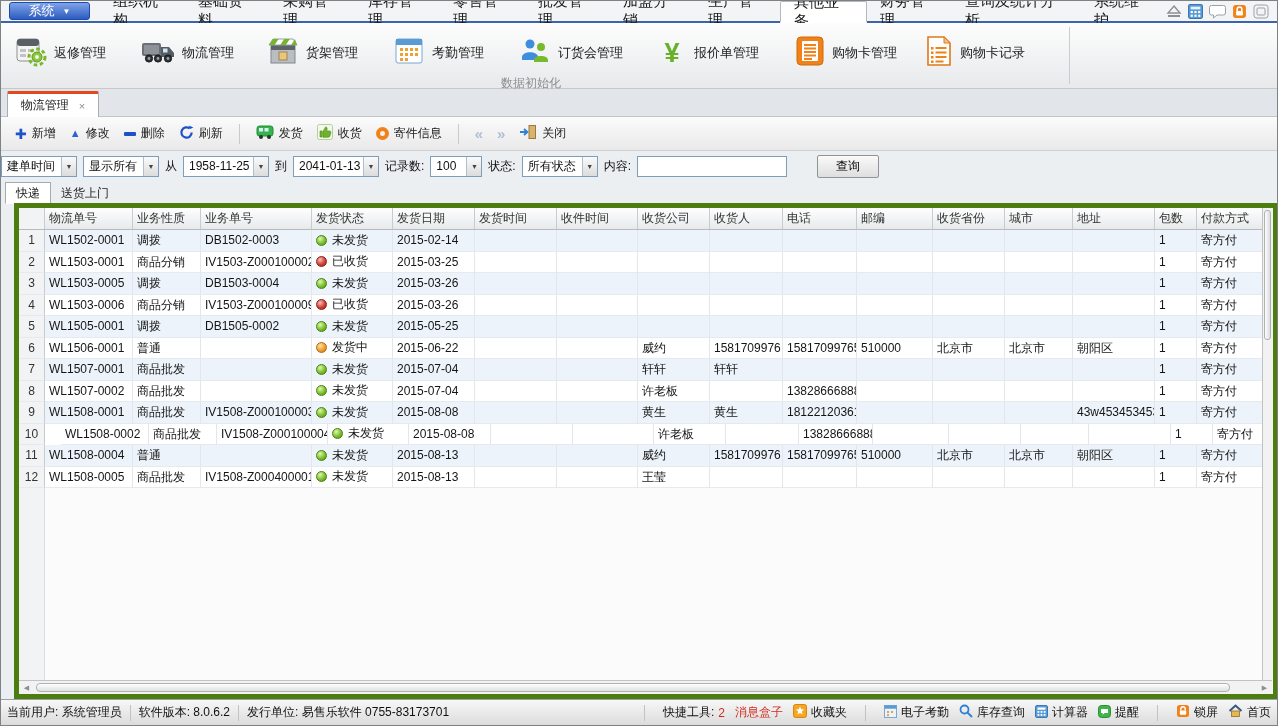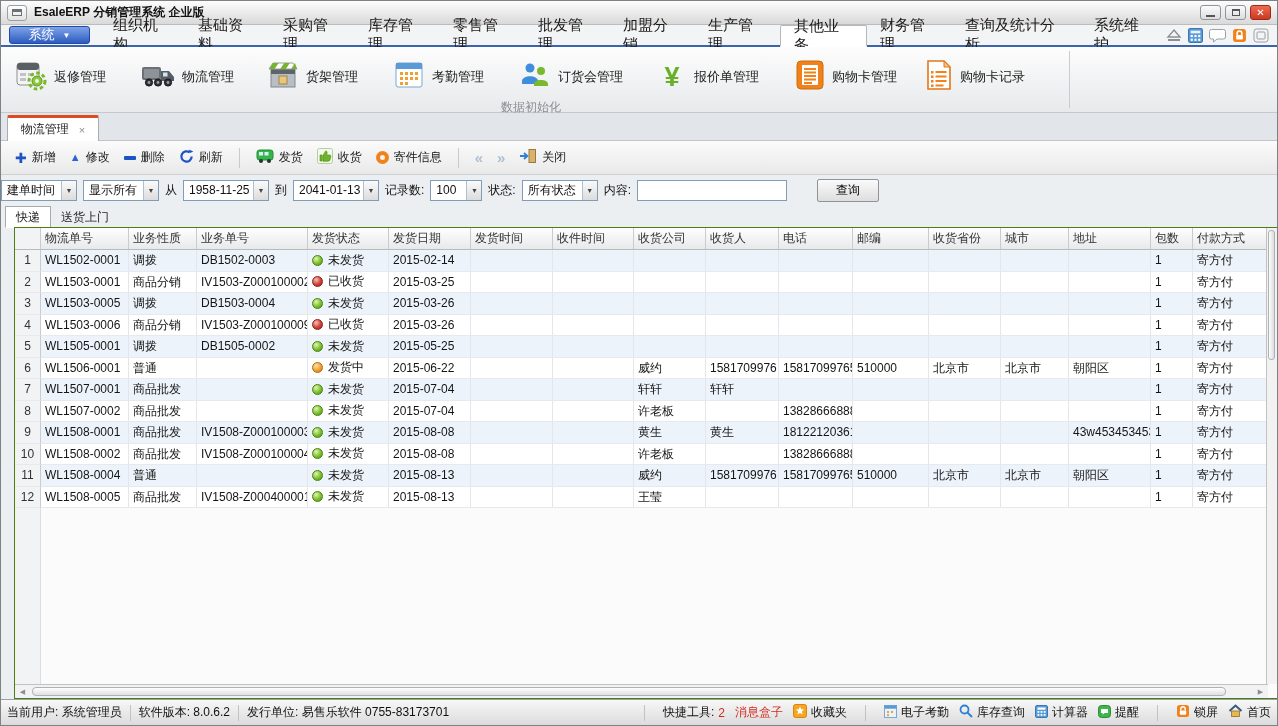--- a/index.html
+++ b/index.html
@@ -58,21 +58,21 @@
   .flabel{ white-space:nowrap;}
   .finput{ width:150px; height:21px; border:1px solid #7f9db9; font-size:12px; padding:0 4px; font-family:inherit;}
   .fbtn{ width:62px; height:23px; margin-left:24px; border:1px solid #8f9499; border-radius:2px; background:linear-gradient(#fafafa,#dedede); font-size:12px; font-family:inherit; cursor:pointer;}
 
   
   .subtabs{ height:22px; display:flex; align-items:flex-end; padding-left:4px; background:#eceff2; flex:none;}
   .subtab{ padding:0 10px; font-size:12px; line-height:20px; color:#222; cursor:pointer;}
   .subtab.active{ background:#fff; border:1px solid #a6abb0; border-bottom:1px solid #fff; margin-bottom:-1px;}
 
   
-  .grid-area{ flex:1; margin-left:13px; width:1264px; border:1px solid #4d7c0f; background:#fbfbfc; position:relative; overflow:hidden;}
+  .grid-area{ flex:1; margin-left:13px; width:1264px; border:5px solid #4d7c0f; background:#fbfbfc; position:relative; overflow:hidden;}
   .t-header{ display:flex; height:22px; background:linear-gradient(#fefefe,#e7e9eb); border-bottom:1px solid #b8bbbe;}
   .th{ flex:none; font-size:12px; color:#333; padding:0 4px; line-height:21px; border-right:1px solid #c9cccf; white-space:nowrap; overflow:hidden;}
   .tr{ display:flex; height:21.5px; cursor:pointer;}
   .tr.odd{ background:#edf3fa;}
   .tr.even{ background:#ffffff;}
   .td{ flex:none; font-size:12px; color:#151515; padding:0 4px; line-height:21px; border-right:1px solid #e3e6ea; border-bottom:1px solid #e6eaee; white-space:nowrap; overflow:hidden;}
   .td.num, .th.num{ text-align:center; background:#f2f3f4; border-right:1px solid #c9cccf; color:#333; padding:0;}
   .td.status{ display:flex; align-items:center;}
   .dot{ width:11px; height:11px; border-radius:50%; display:inline-block; margin-right:5px; flex:none;}
   .dot.green{ background:radial-gradient(circle at 35% 30%, #e2f5b0, #7cc12e 55%, #539418 95%); border:1px solid #47820f;}
@@ -92,35 +92,20 @@
   .sb-item{ display:flex; align-items:center; gap:4px; white-space:nowrap; cursor:pointer;}
   .sb-text{ white-space:nowrap;}
   .red{ color:#d22a1e;}
   .sb-right{ margin-left:auto; display:flex; align-items:center; gap:10px;}
 </style>
 </head>
 <body>
 
 <div class="window">
 
-  <div class="titlebar">
-    <span class="app-icon">
-        <i></i>
-      </span>
-    <span class="title-text">EsaleERP 分销管理系统 企业版</span>
-    <span class="win-controls">
-      <span class="wbtn">
-          <span class="glyph-min"></span>
-        </span>
-      <span class="wbtn">
-          <span class="glyph-max"></span>
-        </span>
-      <span class="wbtn close">✕</span>
-    </span>
-  </div>
 
   <div class="menubar">
     <div class="sys-btn">
       <span>系统</span>
       <span class="arr">▼</span>
     </div>
     <div class="menu-items">
         <div class="menu-item">组织机构</div>
         <div class="menu-item">基础资料</div>
         <div class="menu-item">采购管理</div>
@@ -598,21 +583,21 @@
           <div class="td" style="width: 74px;">18122120361</div>
           <div class="td" style="width: 76px;"></div>
           <div class="td" style="width: 72px;"></div>
           <div class="td" style="width: 68px;"></div>
           <div class="td" style="width: 82px;">43w453453453</div>
           <div class="td" style="width: 42px;">1</div>
           <div class="td" style="width: 75px;">寄方付</div>
         </div>
         <div class="tr even">
           <div class="td num" style="width: 26px;">10</div>
-          <div class="td" style="width: 88px;">WL1508-0002</div>
+          <div class="td" style="width: 88px; margin-left: 16px;">WL1508-0002</div>
           <div class="td" style="width: 68px;">商品批发</div>
           <div class="td" style="width: 111px;">IV1508-Z000100004</div>
           <div class="td status" style="width: 81px;">
             <span class="dot green"></span>
             <span>未发货</span>
           </div>
           <div class="td" style="width: 82px;">2015-08-08</div>
           <div class="td" style="width: 82px;"></div>
           <div class="td" style="width: 81px;"></div>
           <div class="td" style="width: 72px;">许老板</div>

